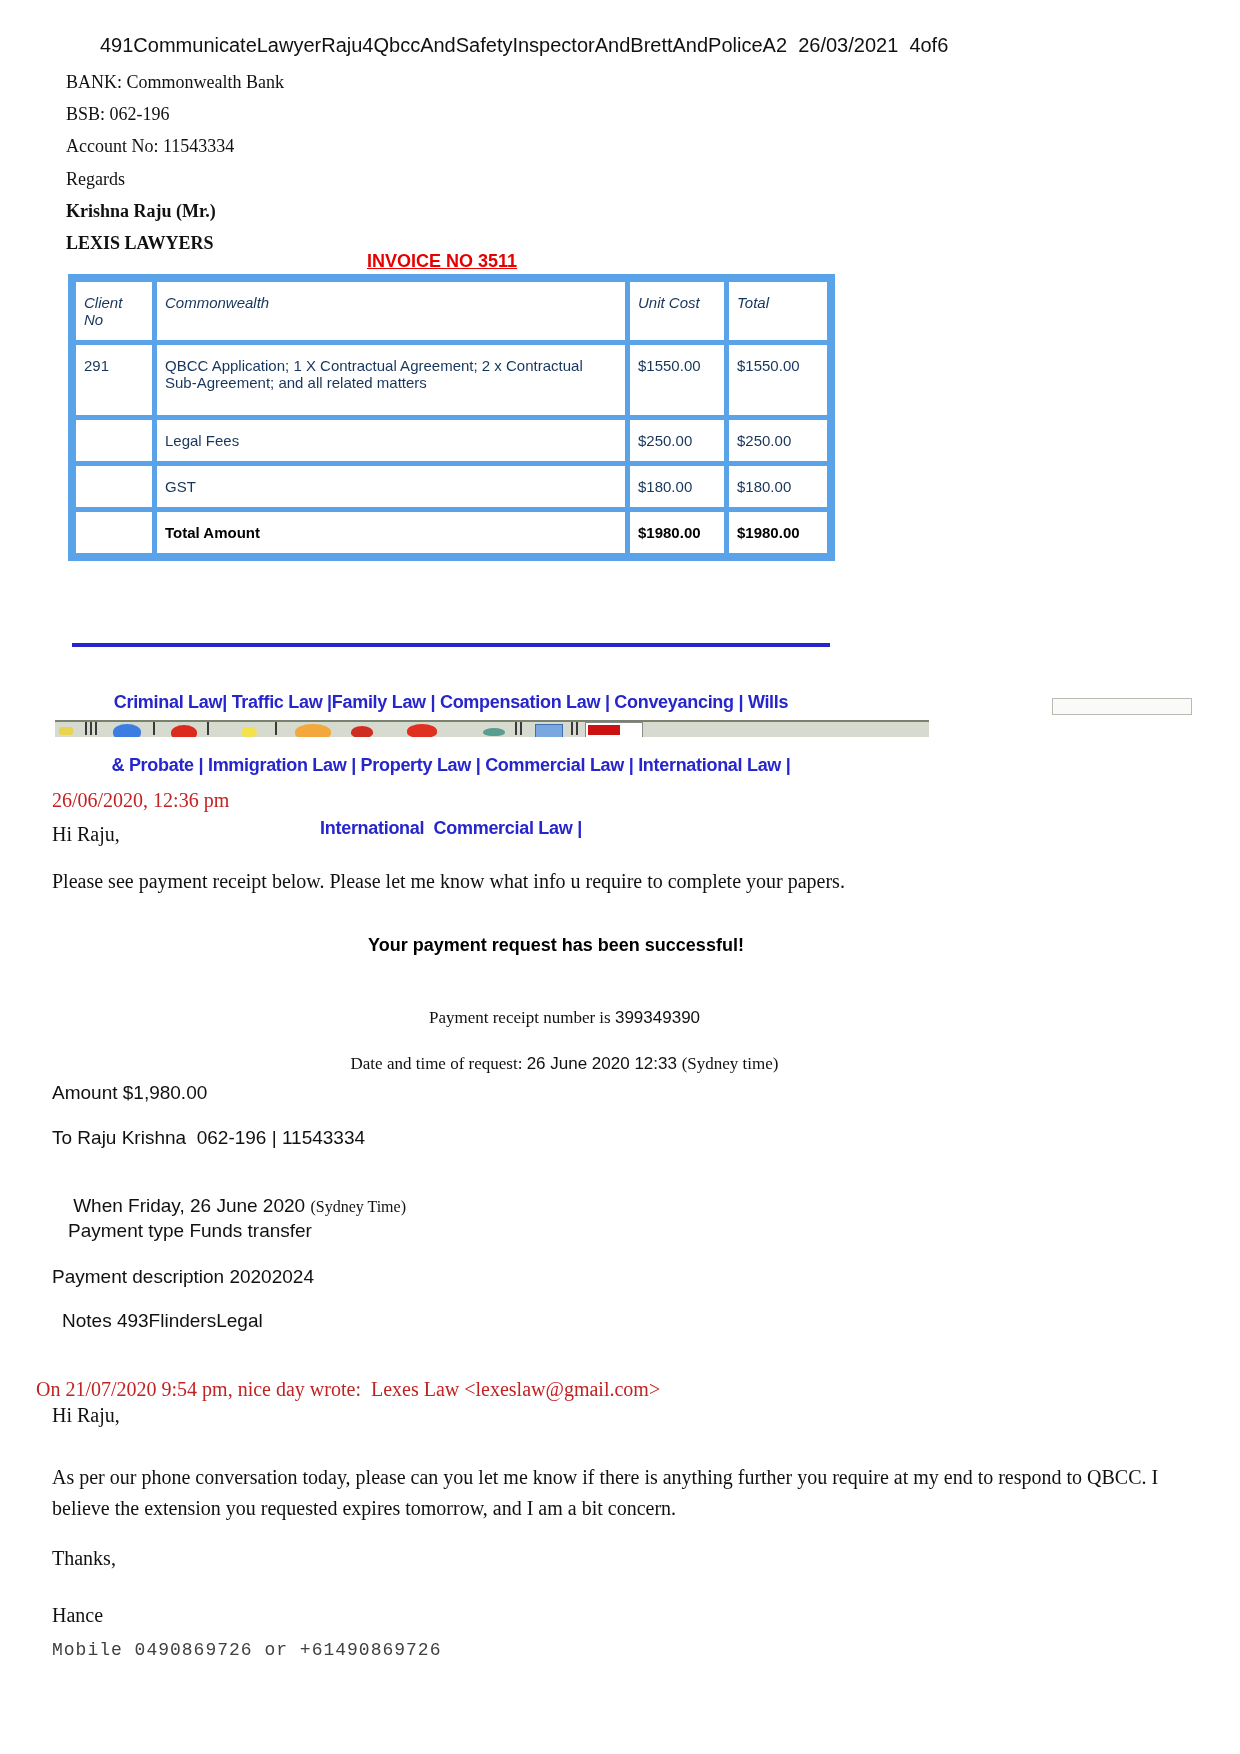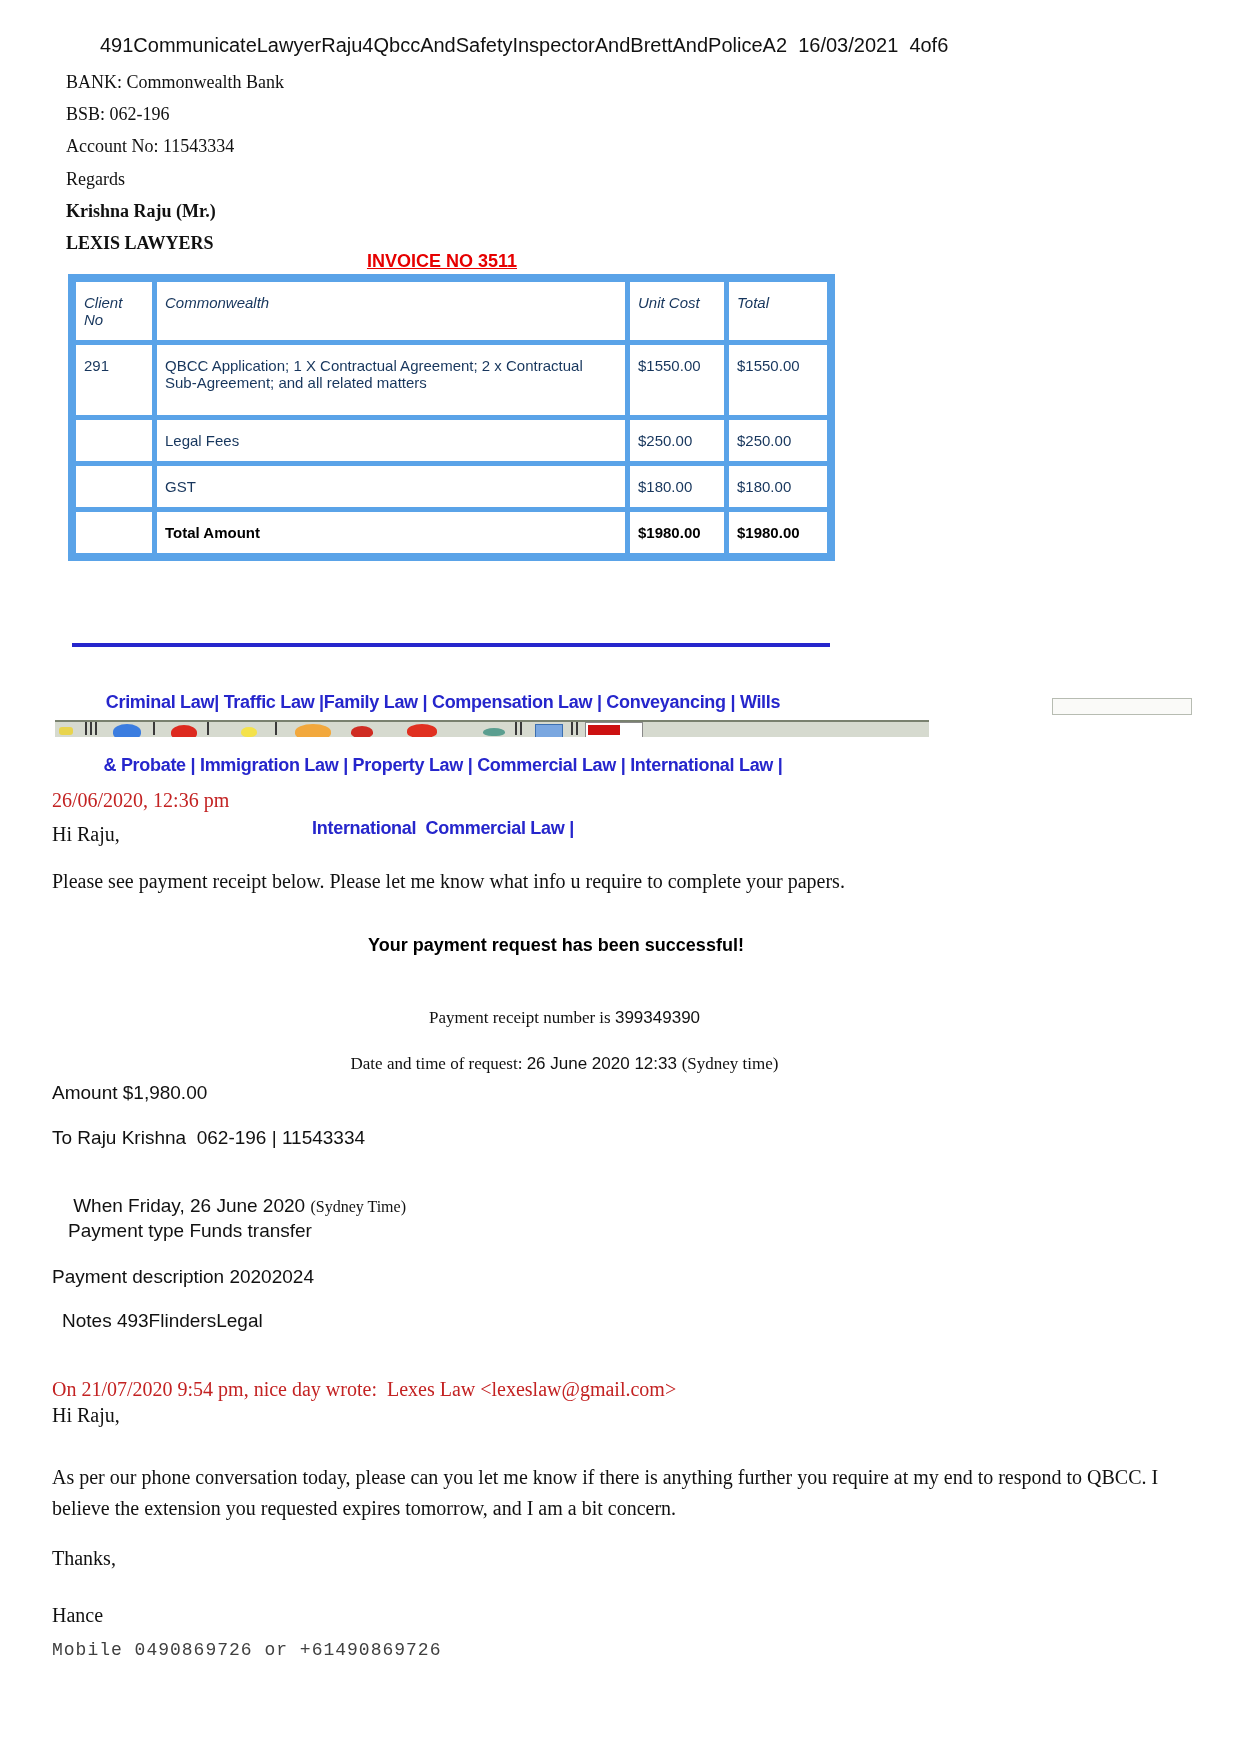--- a/index.html
+++ b/index.html
@@ -29,21 +29,21 @@
   .col-desc{width:468px;}
   .col-unit{width:94px;}
   .col-total{width:98px;}
   td.num{text-align:right;}
   tr.row-main td{height:70px;margin-top:44px;}
   tr.row-small td{height:31px;}
   tr.row-total td{height:36px;font-weight:bold;color:#000;}
 
   
   .blue-divider{left:72px;top:643px;width:758px;height:4px;background:#2626CC;}
-  .practice{left:64px;top:650px;width:758px;text-align:center;
+  .practice{left:72px;top:650px;width:758px;text-align:center;
             font-family:"Liberation Sans",sans-serif;font-weight:bold;font-size:18px;
             letter-spacing:-0.3px;line-height:21px;color:#2626CC;}
 
   
   .taskbar{left:55px;top:718px;width:874px;height:19px;overflow:hidden;
            background:linear-gradient(#ffffff 0px,#ffffff 2px,#79816f 2px,#79816f 4px,#d6dacf 4px,#d6dacf 19px);}
   .tb{position:absolute;}
   .tb-sep{width:2px;height:13px;top:4px;background:#3a3a3a;}
   .tb-round{border-radius:50% 50% 40% 40%;}
   .tray-box{left:1052px;top:698px;width:138px;height:15px;background:#fafaf8;border:1px solid #b7bcb2;}
@@ -55,21 +55,21 @@
   .receipt-heading{top:935px;font-family:"Liberation Sans",sans-serif;font-weight:bold;font-size:18px;color:#000;}
   .small-serif{font-size:17px;}
   .para2{left:52px;top:1462px;width:1140px;font-size:20px;line-height:31px;}
   .mobile-line{left:52px;top:1640px;font-size:18px;color:#404040;letter-spacing:1px;}
 </style>
 </head>
 <body>
 
 <div class="page">
 
-  <div class="abs sans doc-title">491CommunicateLawyerRaju4QbccAndSafetyInspectorAndBrettAndPoliceA2  16/03/2021  4of6</div>
+  <div class="abs sans doc-title">491CommunicateLawyerRaju4QbccAndSafetyInspectorAndBrettAndPoliceA2  26/03/2021  4of6</div>
 
   <div class="abs bank-line" style="top:72px">BANK: Commonwealth Bank</div>
   <div class="abs bank-line" style="top:104px">BSB: 062-196</div>
   <div class="abs bank-line" style="top:136px">Account No: 11543334</div>
   <div class="abs bank-line" style="top:169px">Regards</div>
   <div class="abs bank-line bold" style="top:201px">Krishna Raju (Mr.)</div>
   <div class="abs bank-line bold" style="top:233px">LEXIS LAWYERS</div>
 
   <div class="abs sans invoice-title">INVOICE NO 3511</div>
 
@@ -157,20 +157,20 @@
 
   <div class="abs sans line19s" style="left:52px;top:1082px;">Amount $1,980.00</div>
   <div class="abs sans line19s" style="left:52px;top:1127px;">To Raju Krishna  062-196 | 11543334</div>
   <div class="abs sans line19s" style="left:52px;top:1173px;">
     <span>When Friday, 26 June 2020 </span><span class="serif" style="font-size:16px;">(Sydney Time)</span>
   </div>
   <div class="abs sans line19s" style="left:68px;top:1220px;">Payment type Funds transfer</div>
   <div class="abs sans line19s" style="left:52px;top:1266px;">Payment description 20202024</div>
   <div class="abs sans line19s" style="left:62px;top:1310px;text-align:center;">Notes 493FlindersLegal</div>
 
-  <div class="abs line20 red" style="left:52px;top:1378px;">On 21/07/2020 9:54 pm, nice day wrote:  Lexes Law &lt;lexeslaw@gmail.com&gt;</div>
+  <div class="abs line20 red" style="left:36px;top:1378px;">On 21/07/2020 9:54 pm, nice day wrote:  Lexes Law &lt;lexeslaw@gmail.com&gt;</div>
   <div class="abs line20" style="left:52px;top:1404px;">Hi Raju,</div>
   <div class="abs para2">As per our phone conversation today, please can you let me know if there is anything further you require at my end to respond to QBCC. I believe the extension you requested expires tomorrow, and I am a bit concern.</div>
   <div class="abs line20" style="left:52px;top:1547px;">Thanks,</div>
   <div class="abs line20" style="left:52px;top:1604px;">Hance</div>
   <div class="abs mono mobile-line">Mobile 0490869726 or +61490869726</div>
 
 </div>
 
 </body></html>

